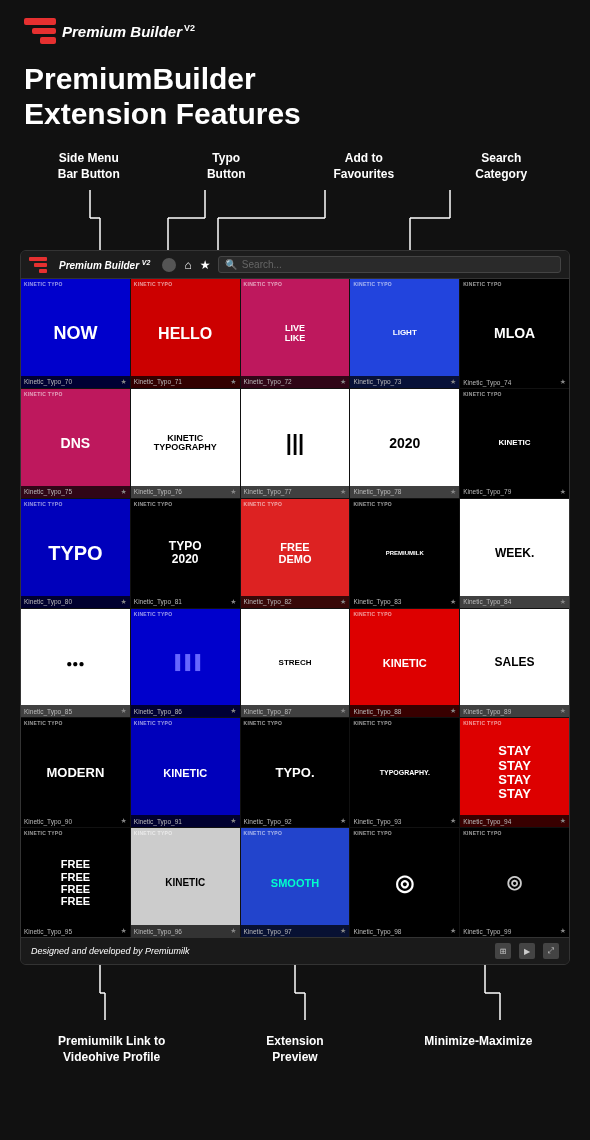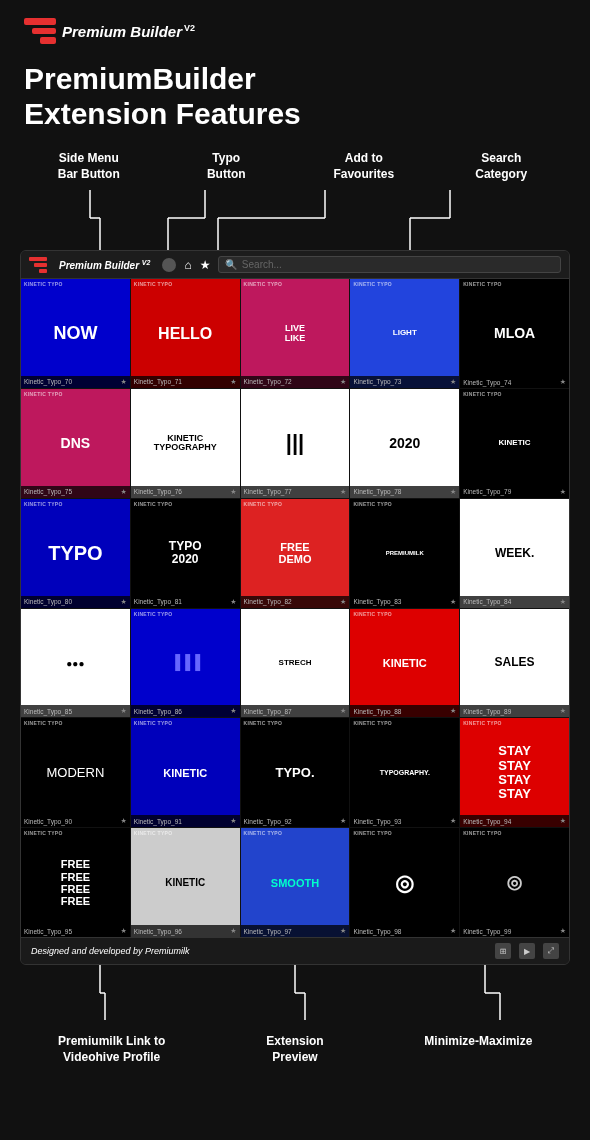--- a/index.html
+++ b/index.html
@@ -453,21 +453,21 @@
         </div>
       </div>
       <div class="grid-item">
         <div class="grid-item-inner" style="background: rgb(255, 255, 255); color: rgb(0, 0, 0); font-size: 12px; white-space: pre-line;"><div class="grid-item-label-top">KINETIC TYPO</div><div class="cell-text" style="color: rgb(0, 0, 0); font-size: 12px; font-weight: 900; text-align: center; white-space: pre-line; line-height: 1.1;">SALES</div></div>
         <div class="grid-label">
           <span style="font-size: 6.5px; color: rgb(187, 187, 187);">Kinetic_Typo_89</span>
           <span class="star-icon">★</span>
         </div>
       </div>
       <div class="grid-item">
-        <div class="grid-item-inner" style="background: rgb(0, 0, 0); color: rgb(255, 255, 255); font-size: 13px; white-space: pre-line;"><div class="grid-item-label-top">KINETIC TYPO</div><div class="cell-text" style="color: rgb(255, 255, 255); font-size: 13px; font-weight: 400; text-align: right; white-space: pre-line; line-height: 1.1;">MODERN</div></div>
+        <div class="grid-item-inner" style="background: rgb(0, 0, 0); color: rgb(255, 255, 255); font-size: 13px; white-space: pre-line;"><div class="grid-item-label-top">KINETIC TYPO</div><div class="cell-text" style="color: rgb(255, 255, 255); font-size: 13px; font-weight: 700; text-align: right; white-space: pre-line; line-height: 1.1;">MODERN</div></div>
         <div class="grid-label">
           <span style="font-size: 6.5px; color: rgb(187, 187, 187);">Kinetic_Typo_90</span>
           <span class="star-icon">★</span>
         </div>
       </div>
       <div class="grid-item">
         <div class="grid-item-inner" style="background: rgb(0, 0, 187); color: rgb(255, 255, 255); font-size: 11px; white-space: pre-line;"><div class="grid-item-label-top">KINETIC TYPO</div><div class="cell-text" style="color: rgb(255, 255, 255); font-size: 11px; font-weight: 900; text-align: center; white-space: pre-line; line-height: 1.1;">KINETIC</div></div>
         <div class="grid-label">
           <span style="font-size: 6.5px; color: rgb(187, 187, 187);">Kinetic_Typo_91</span>
           <span class="star-icon">★</span>

